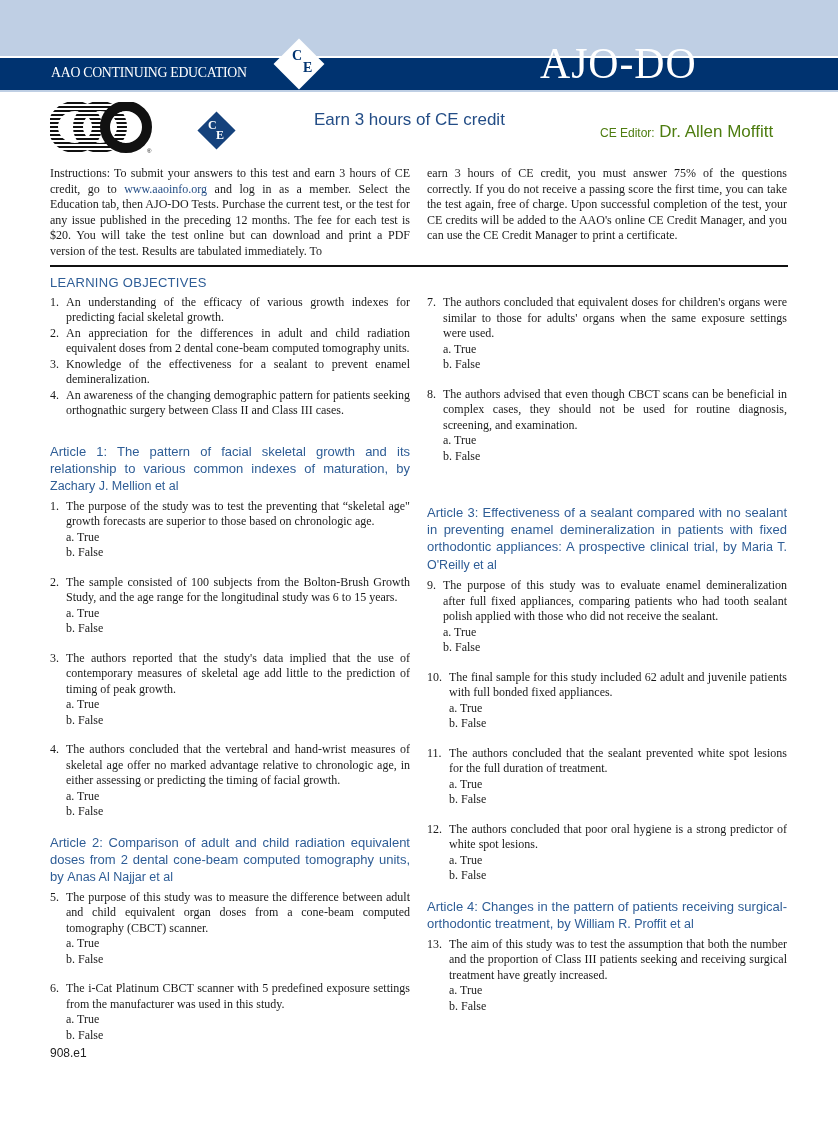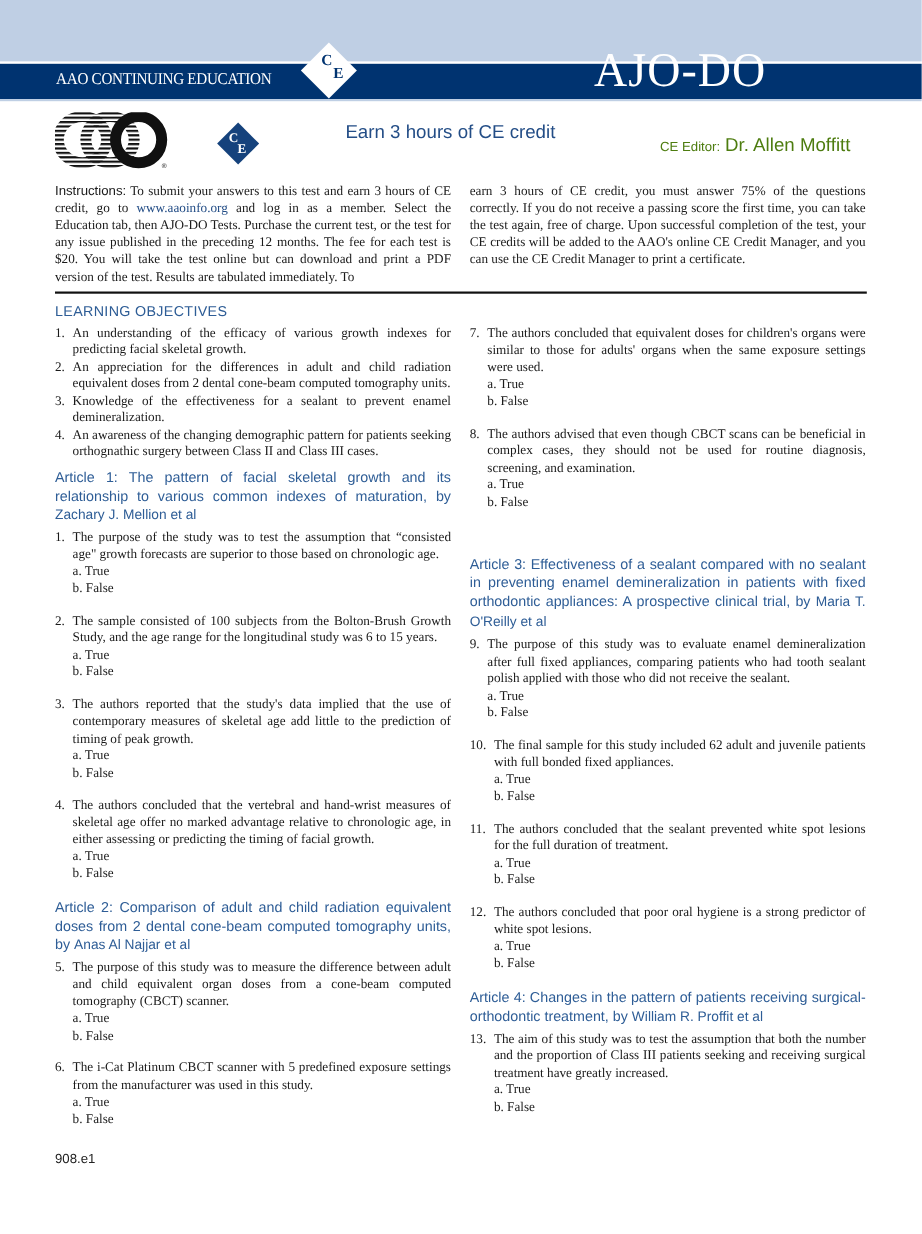--- a/index.html
+++ b/index.html
@@ -16,21 +16,21 @@
   .ce-diamond-blue { position: absolute; left: 203px; top: 117px; width: 27px; height: 27px; transform: rotate(45deg); background: #15427c; }
   .earn { position: absolute; left: 314px; top: 110px; font-family: "Liberation Sans", sans-serif; font-size: 17px; color: #234d86; }
   .editor { position: absolute; left: 600px; top: 122px; font-family: "Liberation Sans", sans-serif; color: #4d7c0f; }
   .editor .lbl { font-size: 12px; }
   .editor .name { font-size: 17px; }
   .col { position: absolute; width: 360px; font-size: 12px; line-height: 15.5px; text-align: justify; }
   .col-left { left: 50px; }
   .col-right { left: 427px; }
   .instructions { top: 166px; }
   .instructions-right { top: 166px; }
-  .instr-label { font-family: Liberation Sans, sans-serif; }
+  .instr-label { font-family: Liberation Serif, serif; }
   .link { color: #234d86; }
   .rule { position: absolute; left: 50px; top: 265px; width: 738px; height: 2px; background: #111; }
   .section-head { font-family: "Liberation Sans", sans-serif; color: #2e5d96; font-size: 13px; letter-spacing: 0.3px; margin: 0 0 4px 0; }
   .article-head { font-family: "Liberation Sans", sans-serif; color: #2e5d96; font-size: 13px; line-height: 17px; text-align: justify; margin: 0 0 4px 0; }
   .article-head .author { font-size: 12.5px; }
   .intro { margin: 0; }
   ol.objectives { list-style: none; margin: 0; padding: 0; }
   ol.objectives li { position: relative; padding-left: 16px; }
   ol.objectives li .num { position: absolute; left: 0; top: 0; }
   .q { position: relative; padding-left: 16px; margin-bottom: 14px; }
@@ -84,25 +84,25 @@
 
 <div class="col col-left" style="top:275px;">
   <div class="section-head">LEARNING OBJECTIVES</div>
   <ol class="objectives">
     <li><span class="num">1.</span><span>An understanding of the efficacy of various growth indexes for predicting facial skeletal growth.</span></li>
     <li><span class="num">2.</span><span>An appreciation for the differences in adult and child radiation equivalent doses from 2 dental cone-beam computed tomography units.</span></li>
     <li><span class="num">3.</span><span>Knowledge of the effectiveness for a sealant to prevent enamel demineralization.</span></li>
     <li><span class="num">4.</span><span>An awareness of the changing demographic pattern for patients seeking orthognathic surgery between Class II and Class III cases.</span></li>
   </ol>
 
-  <div class="article-head" style="margin-top:6px;"><span>Article 1: The pattern of facial skeletal growth and its relationship to various common indexes of maturation, by </span><span class="author">Zachary J. Mellion et al</span></div>
+  <div class="article-head" style="margin-top:24px;"><span>Article 1: The pattern of facial skeletal growth and its relationship to various common indexes of maturation, by </span><span class="author">Zachary J. Mellion et al</span></div>
 
   <div class="q">
       <span class="num">1.</span>
-      <div>The purpose of the study was to test the assumption that “consisted age" growth forecasts are superior to those based on chronologic age.</div>
+      <div>The purpose of the study was to test the preventing that “skeletal age" growth forecasts are superior to those based on chronologic age.</div>
       <div class="opt">a.  True</div>
       <div class="opt">b.  False</div>
     </div>
 
   <div class="q">
       <span class="num">2.</span>
       <div>The sample consisted of 100 subjects from the Bolton-Brush Growth Study, and the age range for the longitudinal study was 6 to 15 years.</div>
       <div class="opt">a.  True</div>
       <div class="opt">b.  False</div>
     </div>

